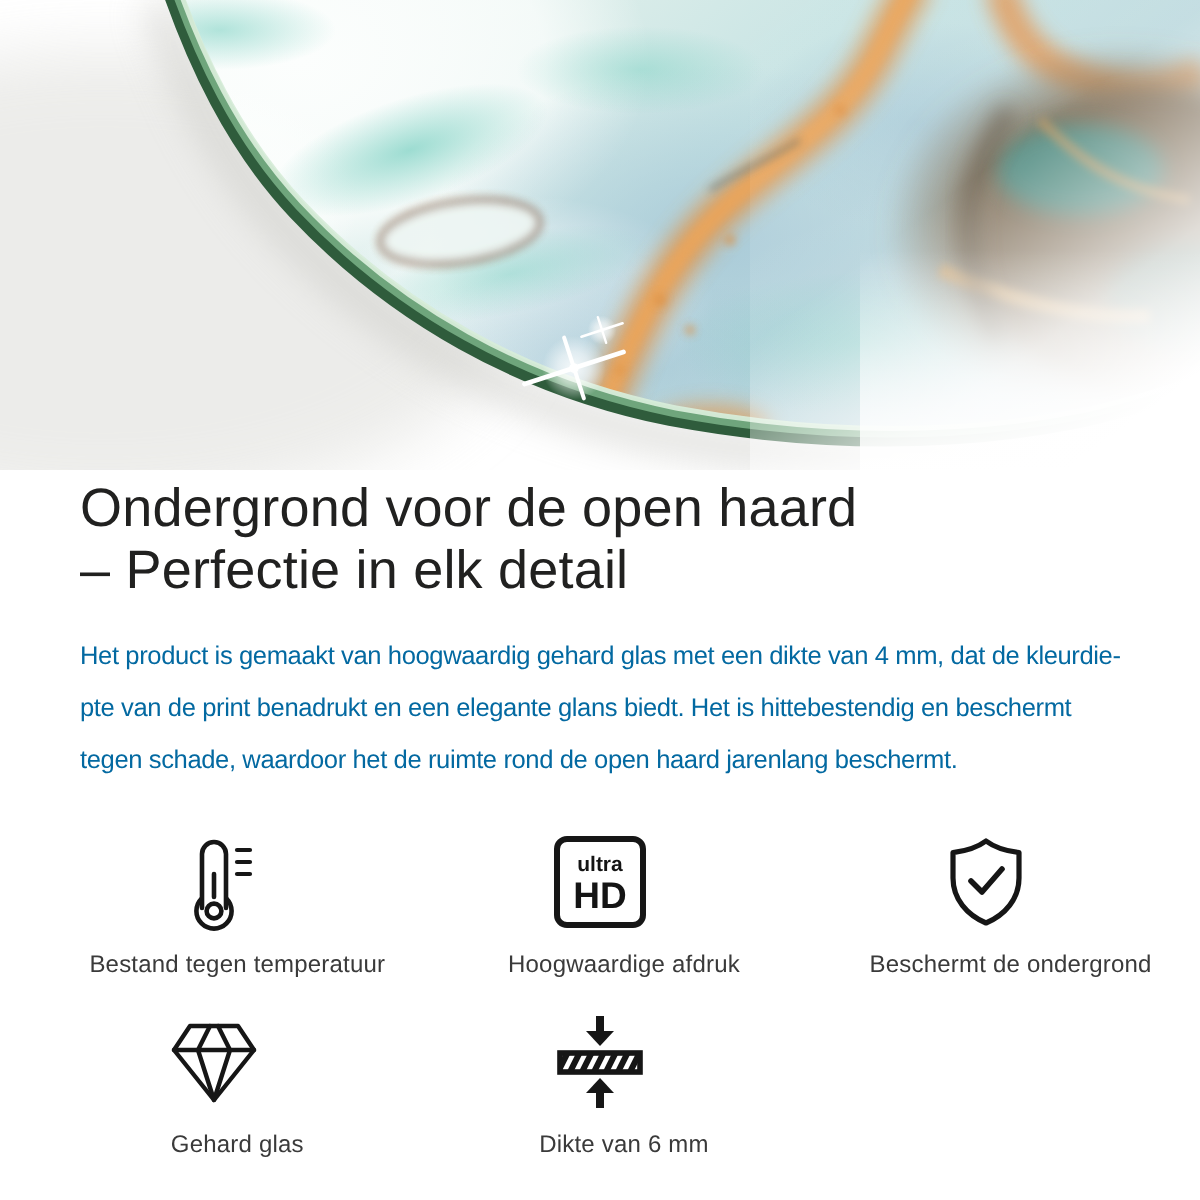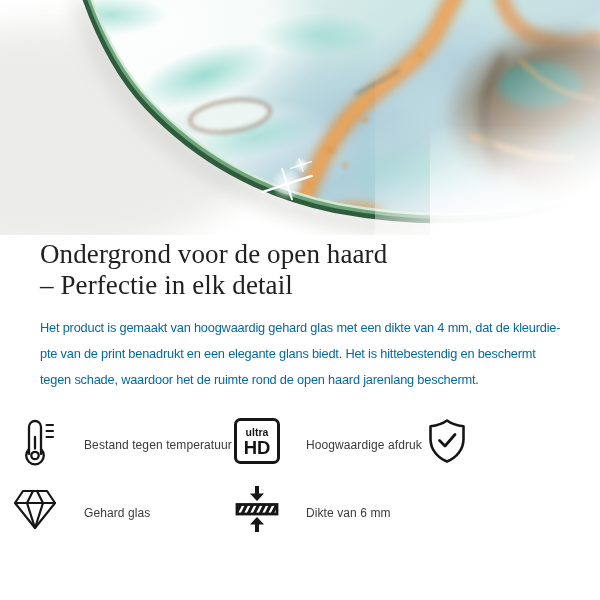--- a/index.html
+++ b/index.html
@@ -6,37 +6,37 @@
   .page{
     position:relative;width:600px;height:600px;background:#fff;
     overflow:hidden;font-family:"Liberation Sans",sans-serif;
   }
   
   .hero{position:relative;width:600px;height:235px;background:#fff;}
   .hero svg{display:block;width:600px;height:235px;}
   
   .heading{
     margin:4px 40px 0 40px;
-    font-family:Liberation Serif, serif;
+    font-family:Liberation Sans, sans-serif;
     font-weight:400;
     font-size:27px;line-height:31px;
     color:#212120;white-space:pre-line;letter-spacing:.1px;
   }
   
   .body-text{
     margin:14px 40px 0 40px;width:548px;
     font-size:12.8px;line-height:26px;letter-spacing:-.2px;
     color:#0369a1;white-space:pre-line;
   }
   
   .features{
     display:grid;grid-template-columns:repeat(3,1fr);
     padding:0 10px;margin-top:22px;row-gap:16px;
   }
-  .feature{display:flex;align-items:center;}
+  .feature{display:flex;flex-direction:column;align-items:center;}
   .feature .icon-box{height:52px;display:flex;align-items:center;justify-content:center;}
   .feature .icon-box svg{display:block;}
   .feature .label{
     margin-top:8px;font-size:12px;color:#3a3a3a;letter-spacing:.1px;
     text-align:center;white-space:nowrap;margin-left:24px;
   }
   .stroke-ico{stroke:#161616;fill:none;stroke-linecap:round;stroke-linejoin:round;}
 </style>
 </head>
 <body>
@@ -210,20 +210,21 @@
       <div class="label">Hoogwaardige afdruk</div>
     </div>
 
     <div class="feature">
       <div class="icon-box">
         <svg width="50" height="50" viewBox="0 0 50 50">
           <path d="M25 4.5 C29 7.5 35 9.5 41.5 10.3 V23 C41.5 33.5 34.5 41.5 25 45.5 C15.5 41.5 8.5 33.5 8.5 23 V10.3 C15 9.5 21 7.5 25 4.5 Z" class="stroke-ico" stroke-width="2.6"></path>
           <path d="M17.5 24.5 l5.5 5.5 L33 18.5" class="stroke-ico" stroke-width="2.8"></path>
         </svg>
       </div>
+      <div class="label">Beschermt de ondergrond</div>
     </div>
 
     <div class="feature">
       <div class="icon-box">
         <svg width="50" height="48" viewBox="0 0 48 48">
           <g class="stroke-ico" stroke-width="2.2">
             <path d="M12 6 H36 L44 18 L24 43 L4 18 Z"></path>
             <path d="M22 6 L16 18 L24 43 L32 18 L26 6"></path>
             <path d="M4 18 H44"></path>
           </g>

